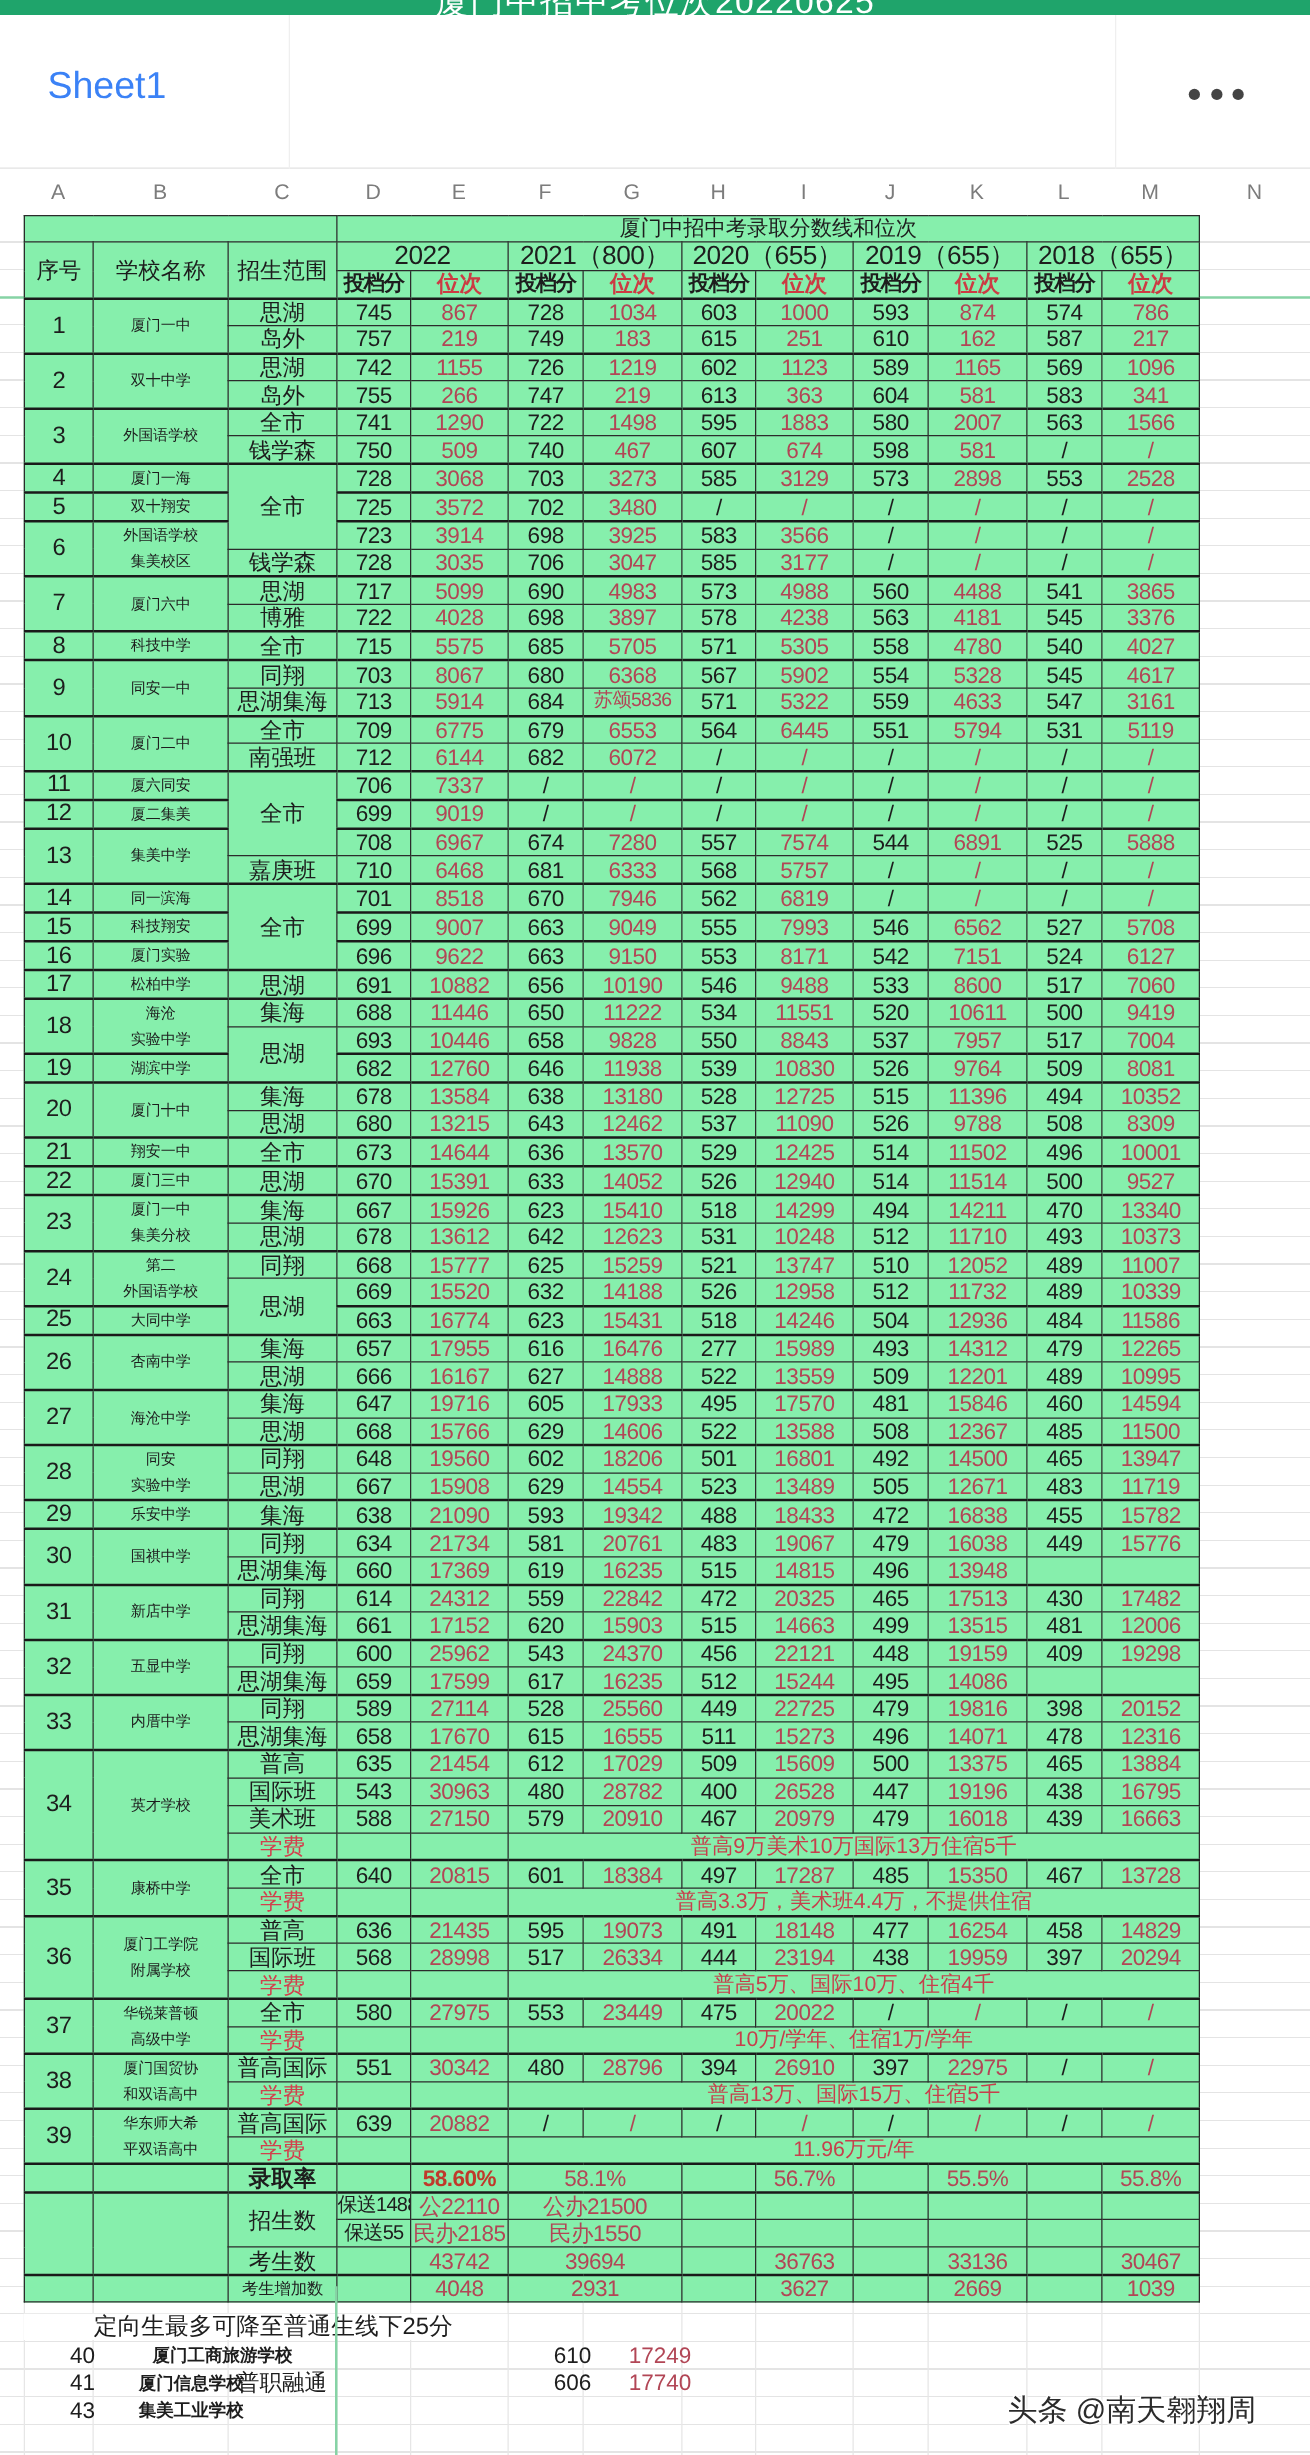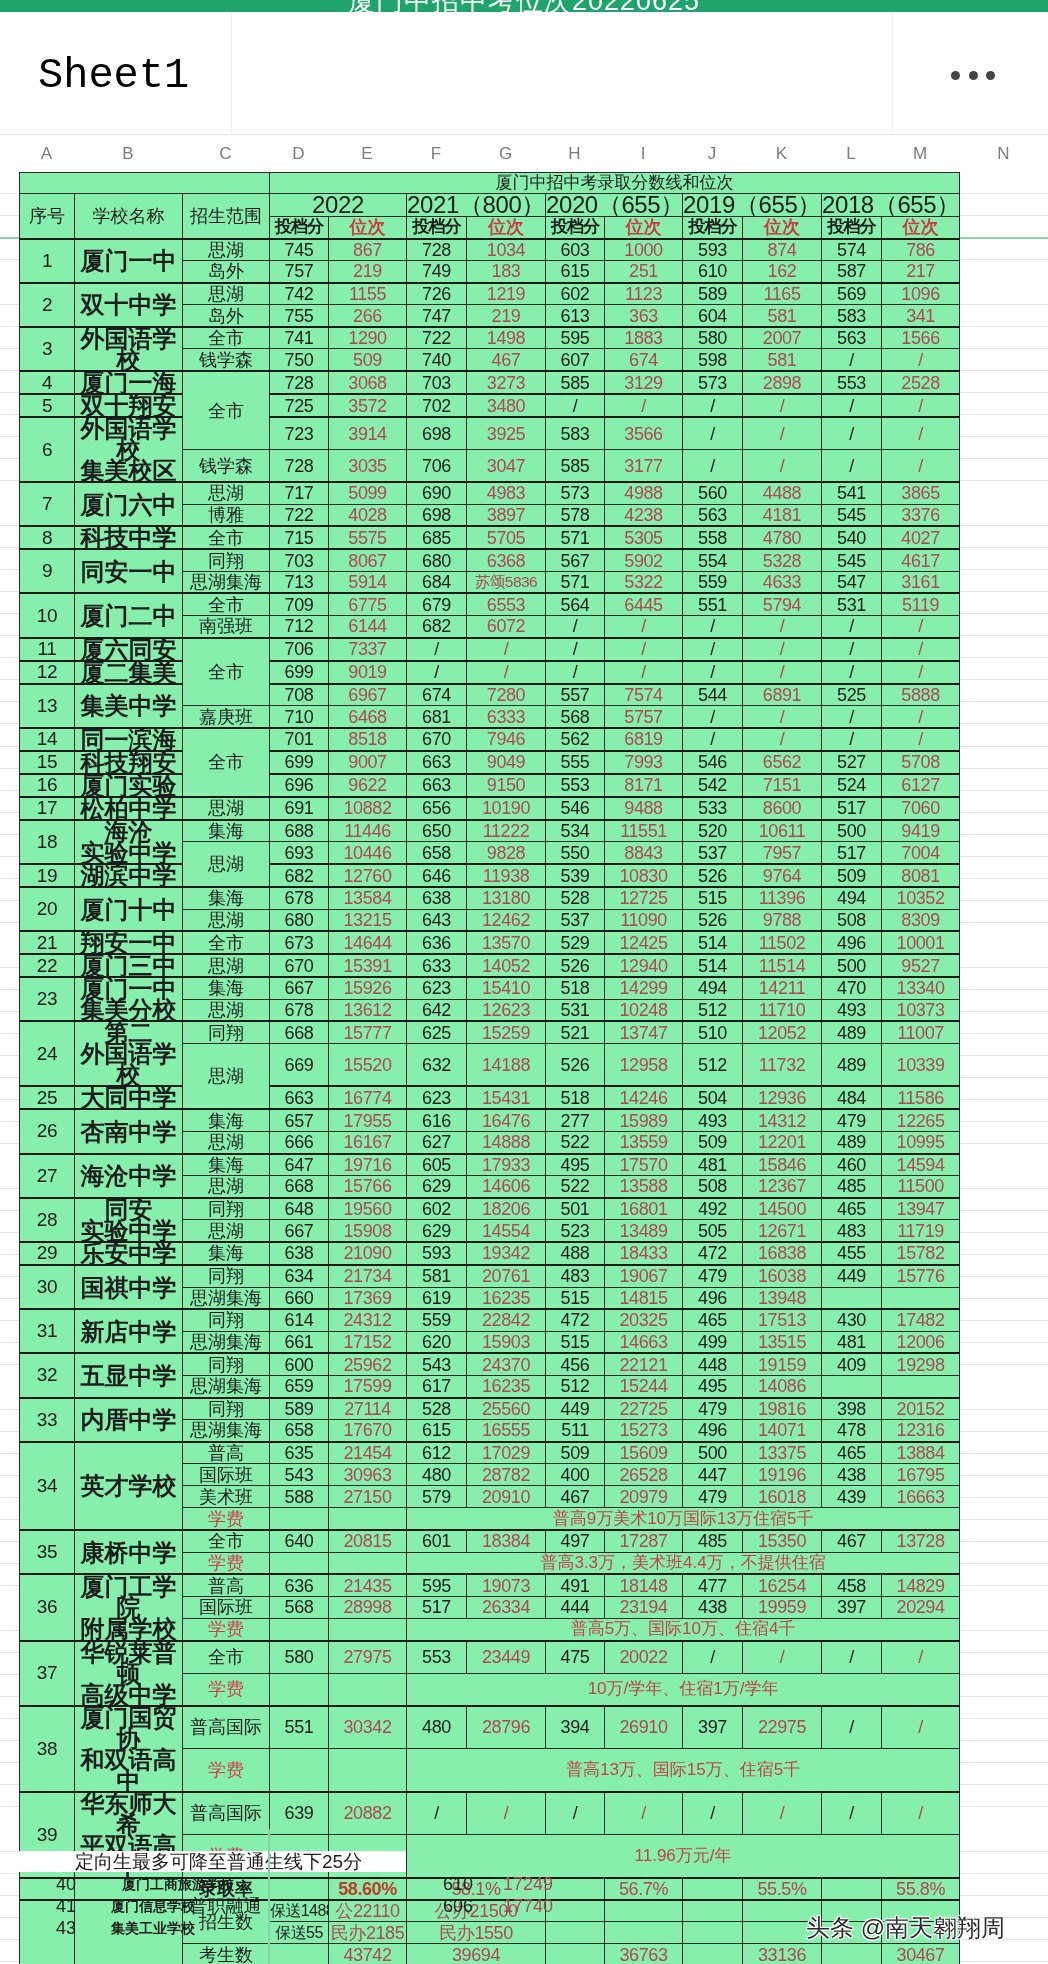--- a/index.html
+++ b/index.html
@@ -9,21 +9,21 @@
     background: #ffffff;
     font-family: "Liberation Sans", "DejaVu Sans", sans-serif;
     color: #1d1d1d;
   }
   
   .topbar { position: absolute; left: 0; top: 0; width: 1048px; height: 12px; background: #1fa46b; overflow: hidden; z-index: 5; }
   .topbar-title { position: absolute; left: 0; right: 0; top: -17px; text-align: center; color: #ffffff; font-size: 27px; letter-spacing: 1px; white-space: nowrap; }
 
   
   .sheet-header { position: absolute; left: 0; top: 12px; width: 1048px; height: 123px; background: #ffffff; border-bottom: 1px solid #e2e2e2; z-index: 4; }
-  .sheet-name { position: absolute; left: 38px; top: 40px; font-size: 42px; color: #000000; font-family: Liberation Mono, monospace; }
+  .sheet-name { position: absolute; left: 38px; top: 40px; font-size: 30px; color: #3b82f6; font-family: Liberation Sans, sans-serif; }
   .hdr-div { position: absolute; top: 0; width: 1px; height: 123px; background: #efefef; }
   .more-btn { position: absolute; left: 945px; top: 50px; width: 56px; height: 26px; display: flex; align-items: center; justify-content: space-between; padding: 0 6px; }
   .more-btn .dot { width: 9px; height: 9px; border-radius: 50%; background: #444; }
 
   
   .colhdr { position: absolute; top: 135px; left: 0; width: 1048px; height: 37px; background: #ffffff; z-index: 1; }
   .colhdr .col { position: absolute; top: 0; height: 37px; line-height: 37px; text-align: center; color: #7c7c7c; font-size: 17px; }
 
   
   .grid { position: absolute; left: 0; top: 171.7px; width: 1048px; height: 1793px;
@@ -38,25 +38,25 @@
   .tbl { position: absolute; left: 19px; top: 172px; width: 940px; border-collapse: collapse; table-layout: fixed; background: #86efac; z-index: 2; }
   .tbl td { border: 1px solid #2b2b2b; padding: 0; text-align: center; vertical-align: middle; overflow: hidden; white-space: nowrap;
     font-size: 18px; line-height: 20px; letter-spacing: -0.4px; color: #1d1d1d; }
   .tbl tr { height: 22.1px; }
   .tbl tr.grp td { border-top: 2px solid #1a1a1a; }
   .tbl tr.h-title { height: 21px; }
   .tbl tr.h-year { height: 23px; }
   .tbl tr.h-sub { height: 22px; }
   .tbl td.title { font-size: 17px; letter-spacing: 0; }
   .tbl td.hdr { font-weight: normal; font-size: 18px; letter-spacing: 0; }
-  .tbl td.year { font-size: 24px; }
+  .tbl td.year { font-size: 21px; }
   .tbl td.sub-score { font-weight: bold; font-size: 17px; letter-spacing: -1px; }
   .tbl td.sub-rank { font-weight: bold; font-size: 18px; color: #cc3b43; letter-spacing: 0; }
   .tbl td.seq { font-size: 19px; }
-  .tbl td.school { font-weight: bold; font-size: 24px; white-space: pre-line; line-height: 21px; letter-spacing: 0; }
+  .tbl td.school { font-weight: normal; font-size: 12px; white-space: pre-line; line-height: 21px; letter-spacing: 0; }
   .tbl td.scope { font-size: 18px; letter-spacing: 0; }
   .tbl td.fee-label { color: #d2404d; }
   .tbl td.fee { color: #c73f4c; font-size: 17px; letter-spacing: 0; }
   .tbl td.score { color: #1d1d1d; }
   .tbl td.rank { color: #b24656; }
   .tbl td.long { font-size: 15.5px; letter-spacing: -0.6px; }
   .tbl td.sum-label { font-size: 18px; letter-spacing: 0; }
   .tbl td.sum-label.bold { font-weight: bold; }
   .tbl td.sum-label.small { font-size: 13px; }
   .tbl td.sum-val { color: #b24656; font-size: 18px; }

